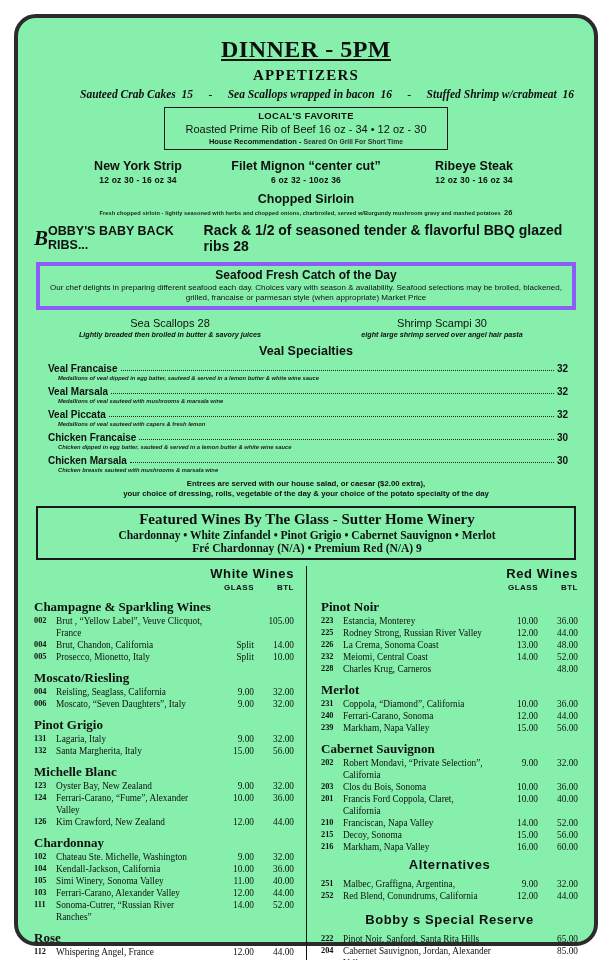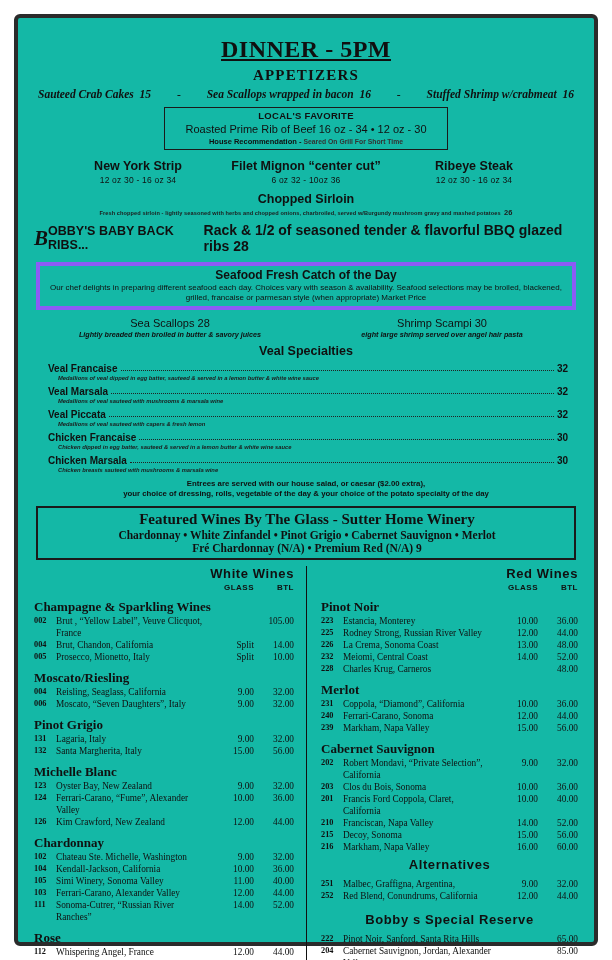--- a/index.html
+++ b/index.html
@@ -8,24 +8,24 @@
     background:#ffffff;
     font-family:"Liberation Sans", sans-serif;
     color:#101010;
     overflow:hidden;
   }
   .page{
     position:absolute;
     left:14px;top:14px;
     width:584px;height:932px;
     border:4px solid #2b2b2b;
-    border-radius:6px;
+    border-radius:22px;
     box-sizing:border-box;
     padding:10px 16px 6px 16px;
-    background:#14b8a6;
+    background:#86efac;
   }
   .ctr{text-align:center;}
   
   .dinner{
     font-family:"Liberation Serif", serif;
     font-weight:bold;
     font-size:24px;
     letter-spacing:.5px;
     text-decoration:underline;
     margin-top:8px;
@@ -37,38 +37,39 @@
     letter-spacing:1.2px;
     margin-top:4px;
   }
   .app-line{
     font-family:"Liberation Serif", serif;
     font-style:italic;font-weight:bold;
     font-size:11.5px;
     margin-top:4px;
     display:flex;justify-content:space-between;
     padding:0 4px;
+    margin-left:42px;
   }
   .app-line .sep{font-weight:normal;}
   
   .fav{
     width:270px;margin:7px auto 0 auto;
     border:1px solid #1a1a1a;
     padding:2px 6px 3px 6px;
     text-align:center;
   }
   .fav .t1{font-size:9.5px;font-weight:bold;letter-spacing:.3px;}
   .fav .t2{font-size:11px;font-weight:normal;margin-top:2px;}
   .fav .t3{font-size:7.5px;font-weight:bold;margin-top:2px;}
   .fav .t3 .lt{font-weight:bold;font-size:6.8px;color:#333;}
   
   .steaks{display:flex;margin-top:9px;padding:0 20px;}
   .steak{flex:1;text-align:center;}
   .steak .n{font-size:12.5px;font-weight:bold;}
-  .steak .p{font-size:8.5px;font-weight:normal;margin-top:2px;letter-spacing:.2px;}
+  .steak .p{font-size:8.5px;font-weight:bold;margin-top:2px;letter-spacing:.2px;}
   .chopped{margin-top:7px;text-align:center;}
   .chopped .n{font-size:12.5px;font-weight:bold;}
   .chopped .d{font-size:5.6px;font-weight:bold;margin-top:2px;color:#1c1c1c;letter-spacing:.1px;}
   .chopped .d .pr{font-size:7.5px;}
   .ribs{
     margin-top:5px;display:flex;align-items:center;justify-content:center;
   }
   .ribs .cap{
     font-family:"Liberation Serif", serif;
     font-style:italic;font-weight:bold;font-size:21px;

